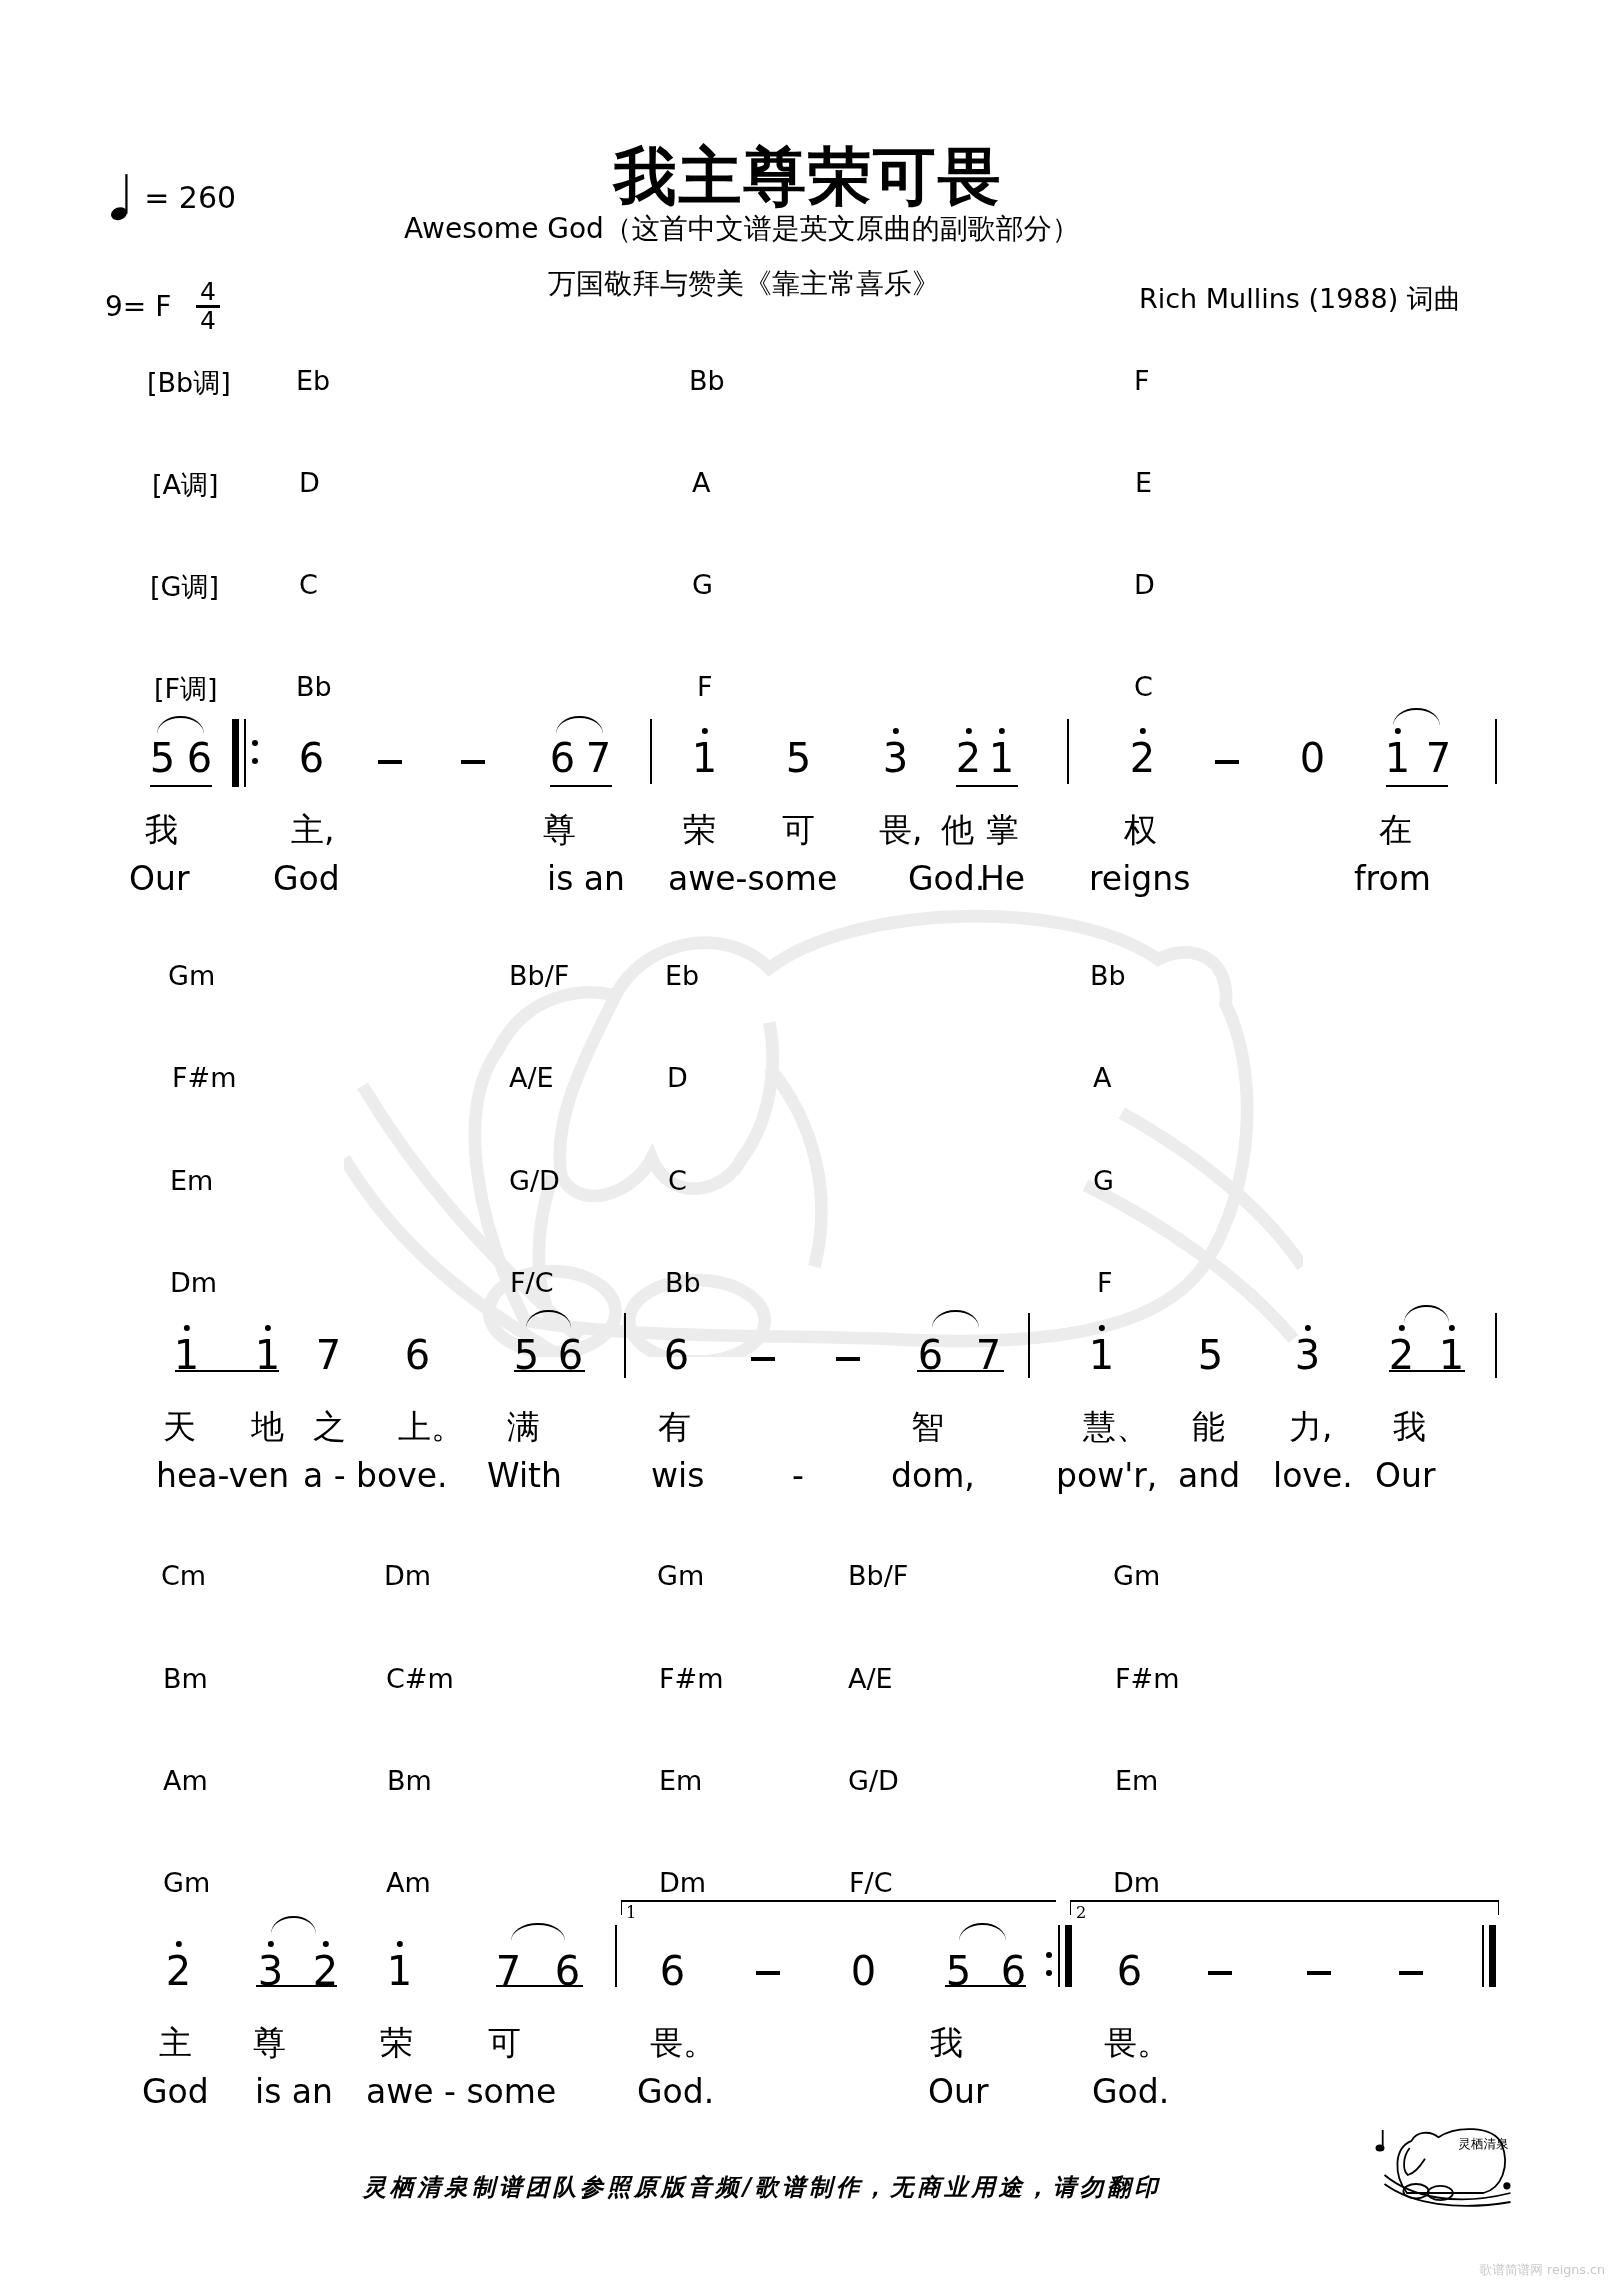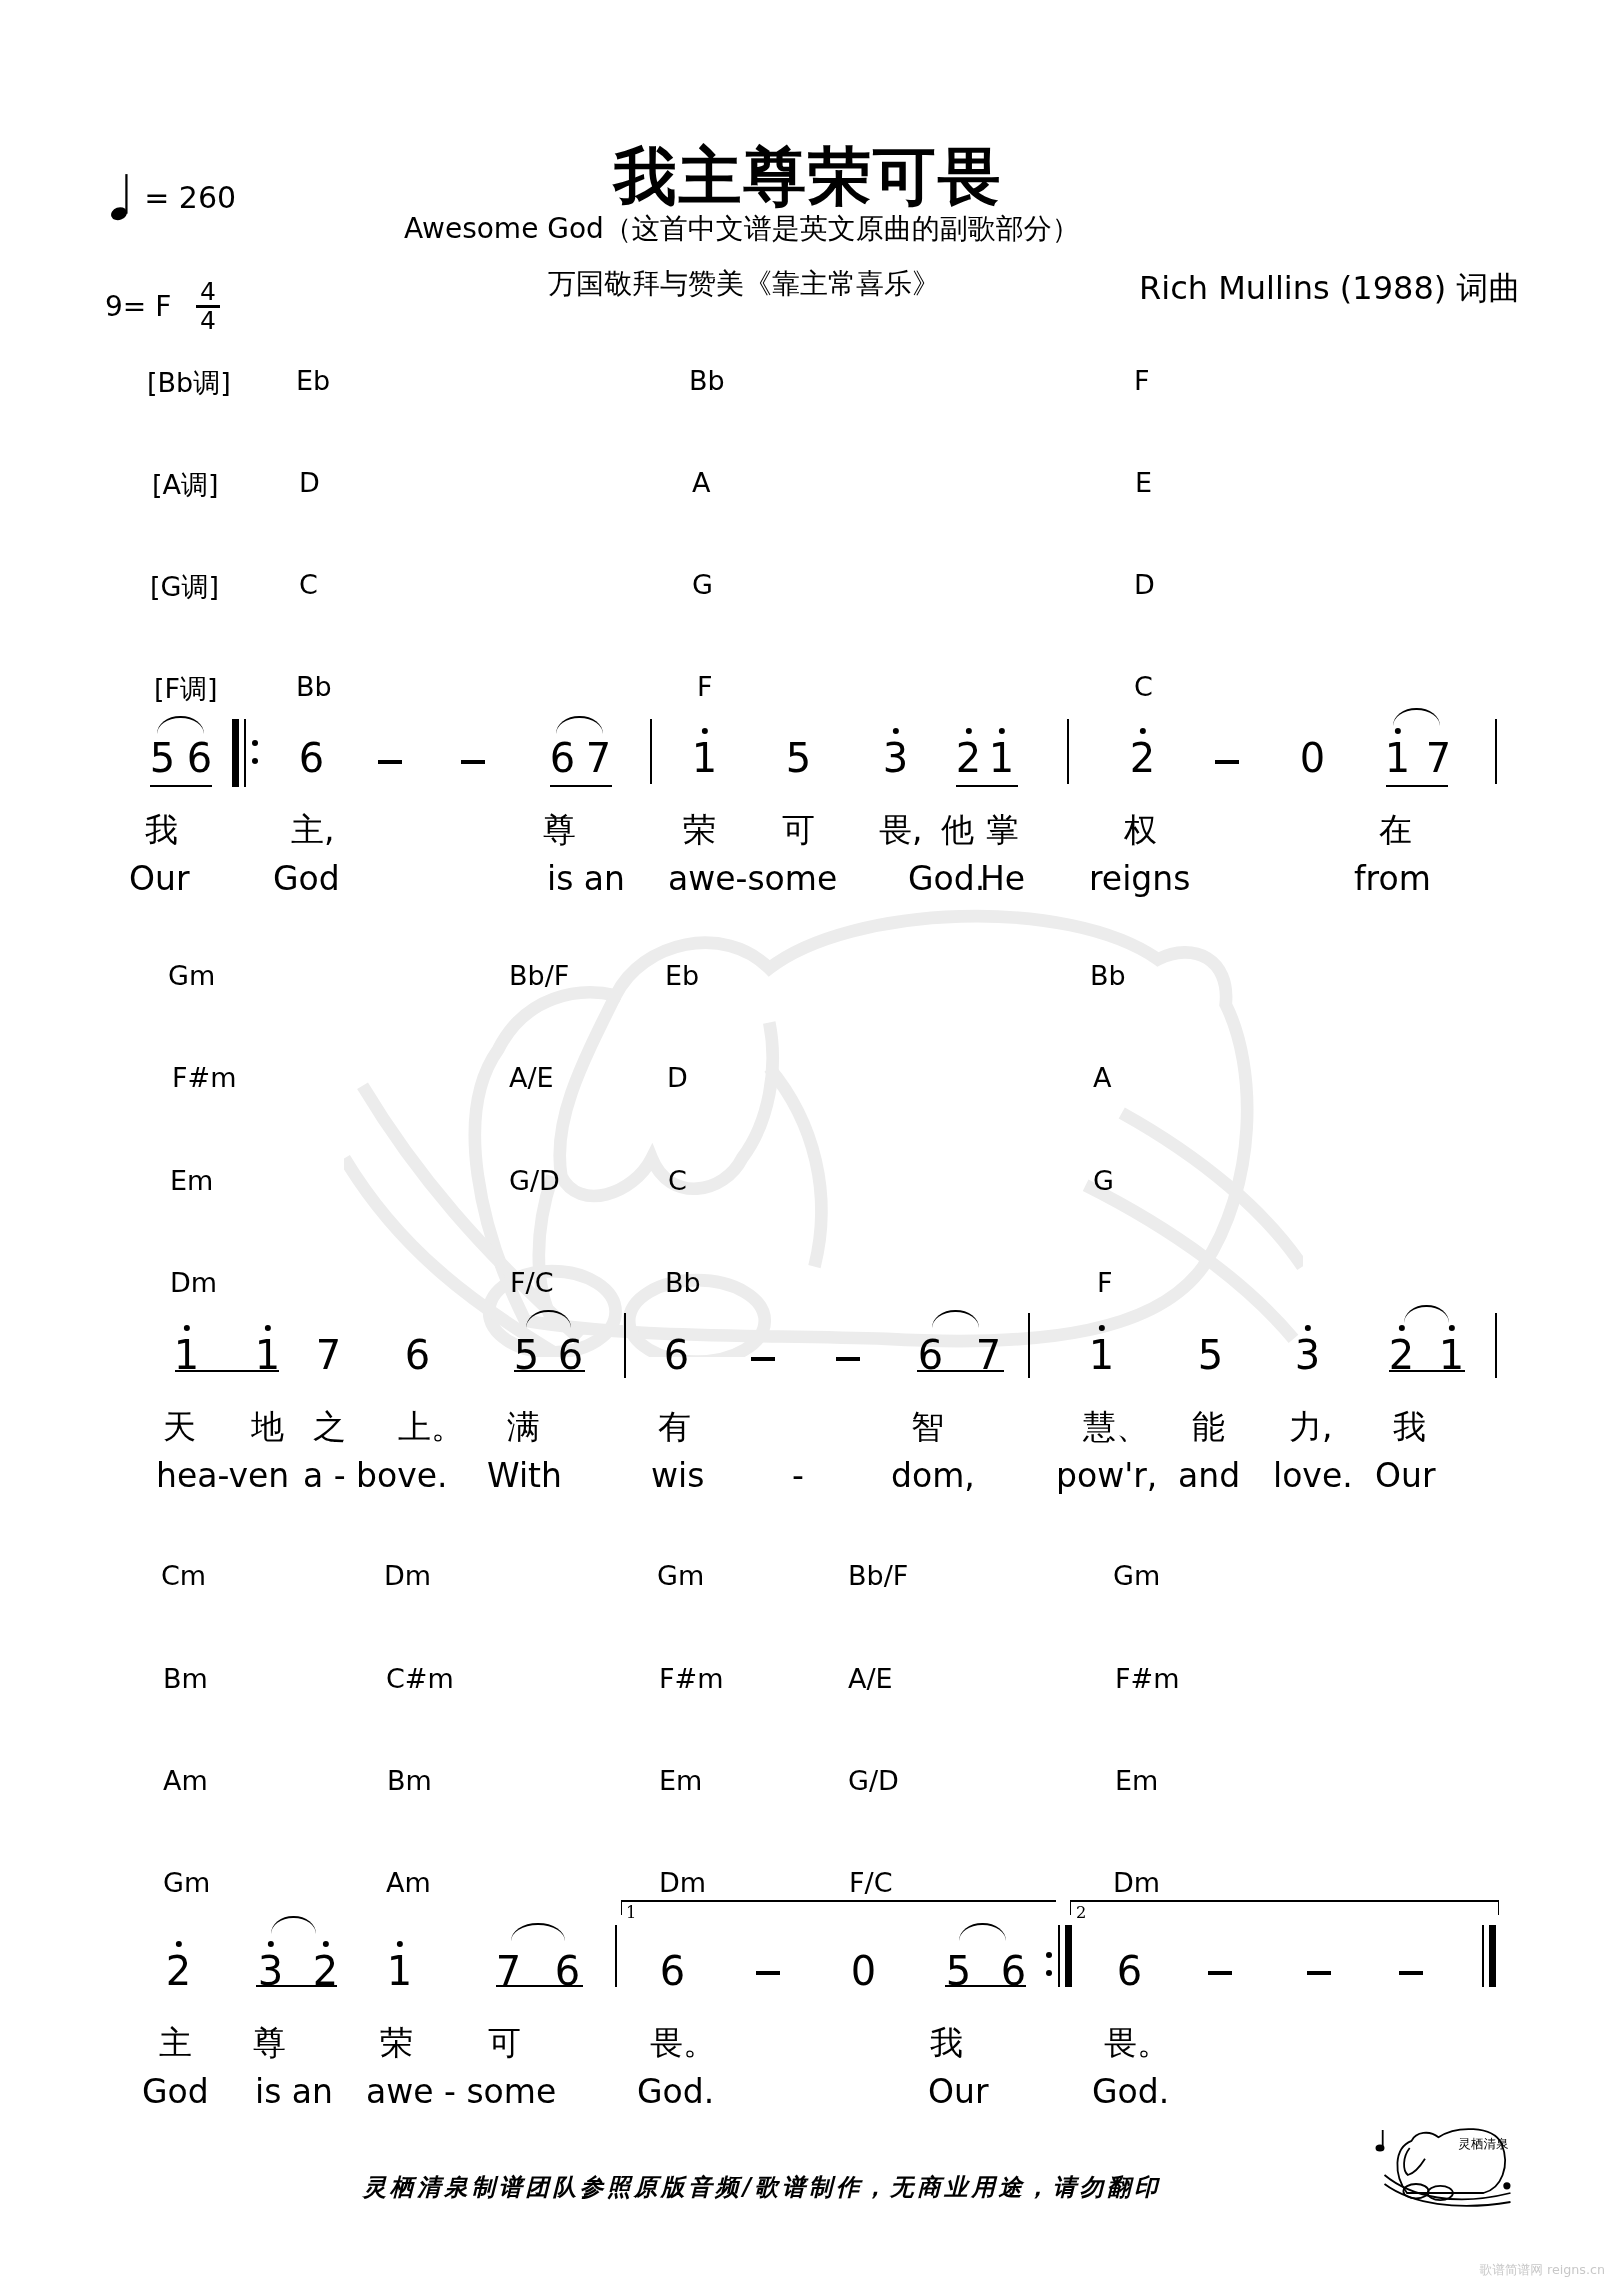--- a/index.html
+++ b/index.html
@@ -1,21 +1,21 @@
 <!DOCTYPE html>
 <html style="font-size:14.5px"><head>
 <meta charset="utf-8">
 <style>
   html,body{margin:0;padding:0;background:#ffffff;}
   body{width:1616px;height:2285px;position:relative;overflow:hidden;font-family:"DejaVu Sans","Liberation Sans",sans-serif;color:#000;}
   .abs{position:absolute;white-space:nowrap;}
   .title{font-family:"DejaVu Sans",sans-serif;font-weight:bold;font-size:63px;left:0;width:1616px;text-align:center;top:134px;letter-spacing:1.8px;}
   .sub{font-size:28px;top:210px;left:404px;}
   .src{font-size:28px;top:265px;left:548px;}
-  .credit{font-size:32px;top:267px;left:1139px;}
+  .credit{font-size:27px;top:281px;left:1139px;}
   .tempo{left:110px;top:172px;font-size:30px;display:flex;align-items:center;gap:7.2px;}
   .key{left:105px;top:279px;font-size:28px;display:flex;align-items:center;}
   .frac{display:inline-flex;flex-direction:column;align-items:center;margin-left:25px;font-size:25px;line-height:25px;}
   .frac .bar{width:23.5px;height:2.7px;background:#000;margin:0.9px 0;}
   .chord{font-size:27px;}
   .label{font-size:27px;}
   .note{font-size:40px;width:31px;text-align:center;}
   .dotabove{position:absolute;left:50%;top:-7.2px;width:6.3px;height:6.3px;border-radius:50%;background:#000;transform:translateX(-50%);}
   .dash{position:absolute;width:23.5px;height:3.6px;background:#000;}
   .bl{position:absolute;width:1.8px;background:#000;}

